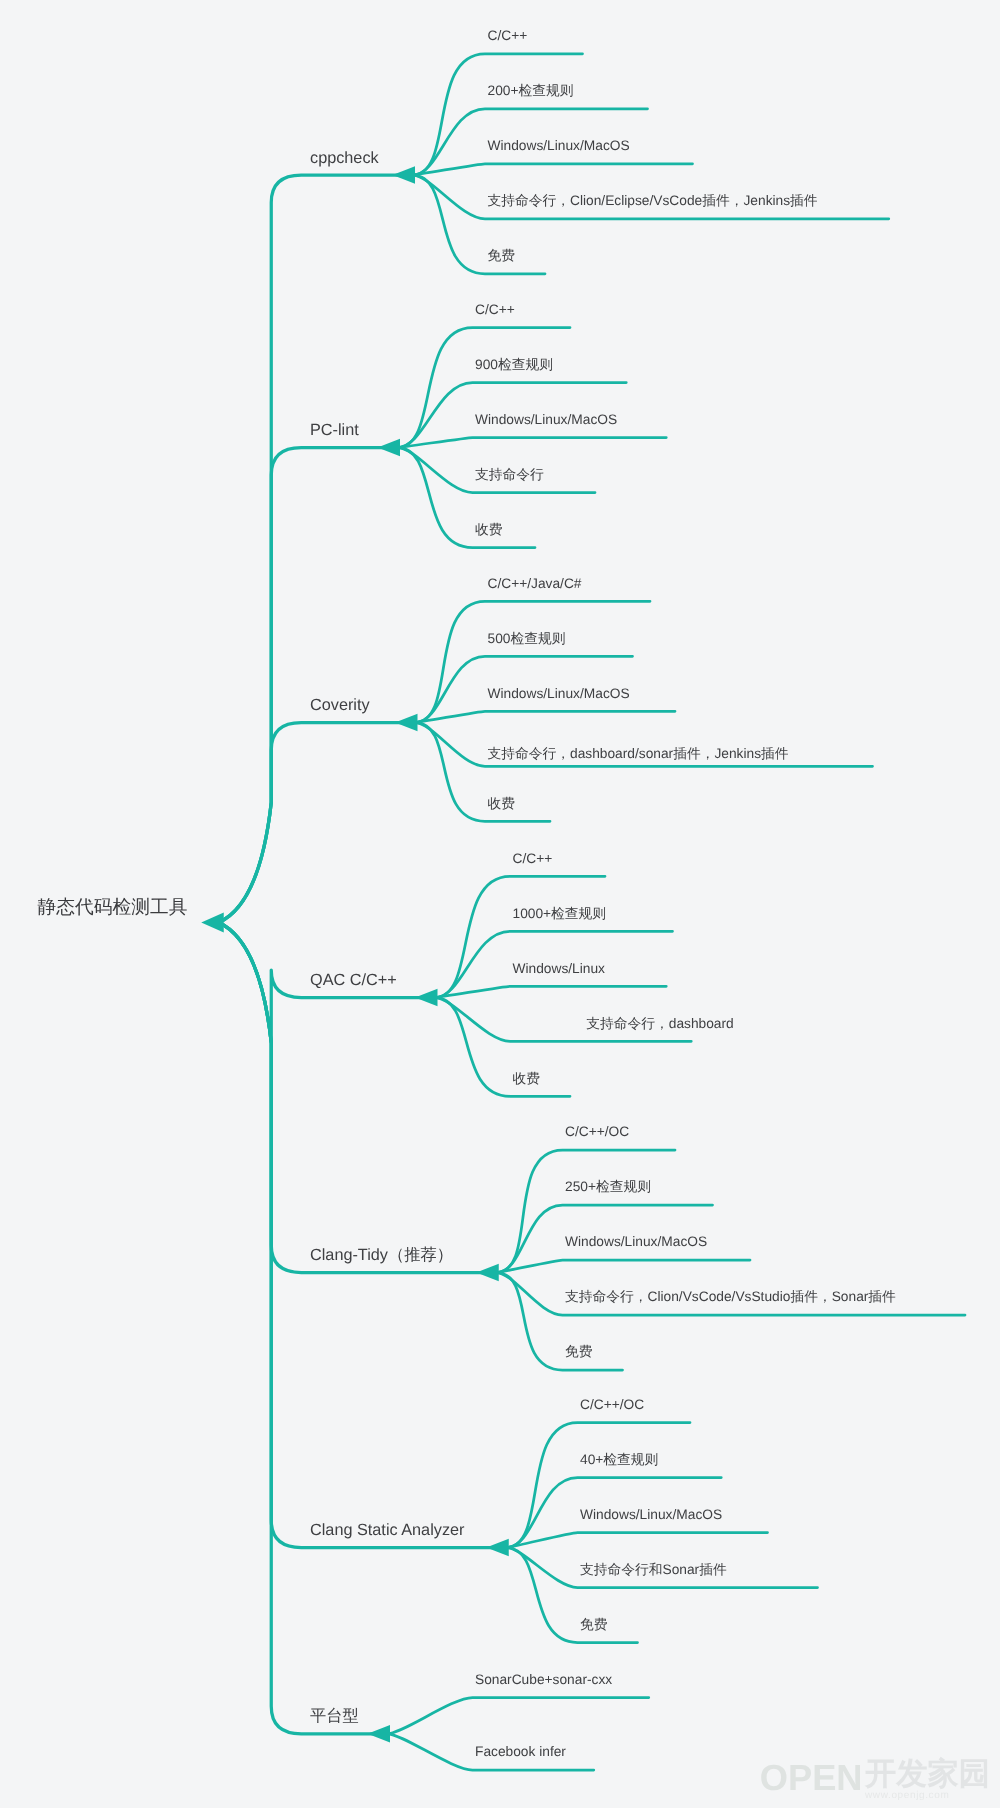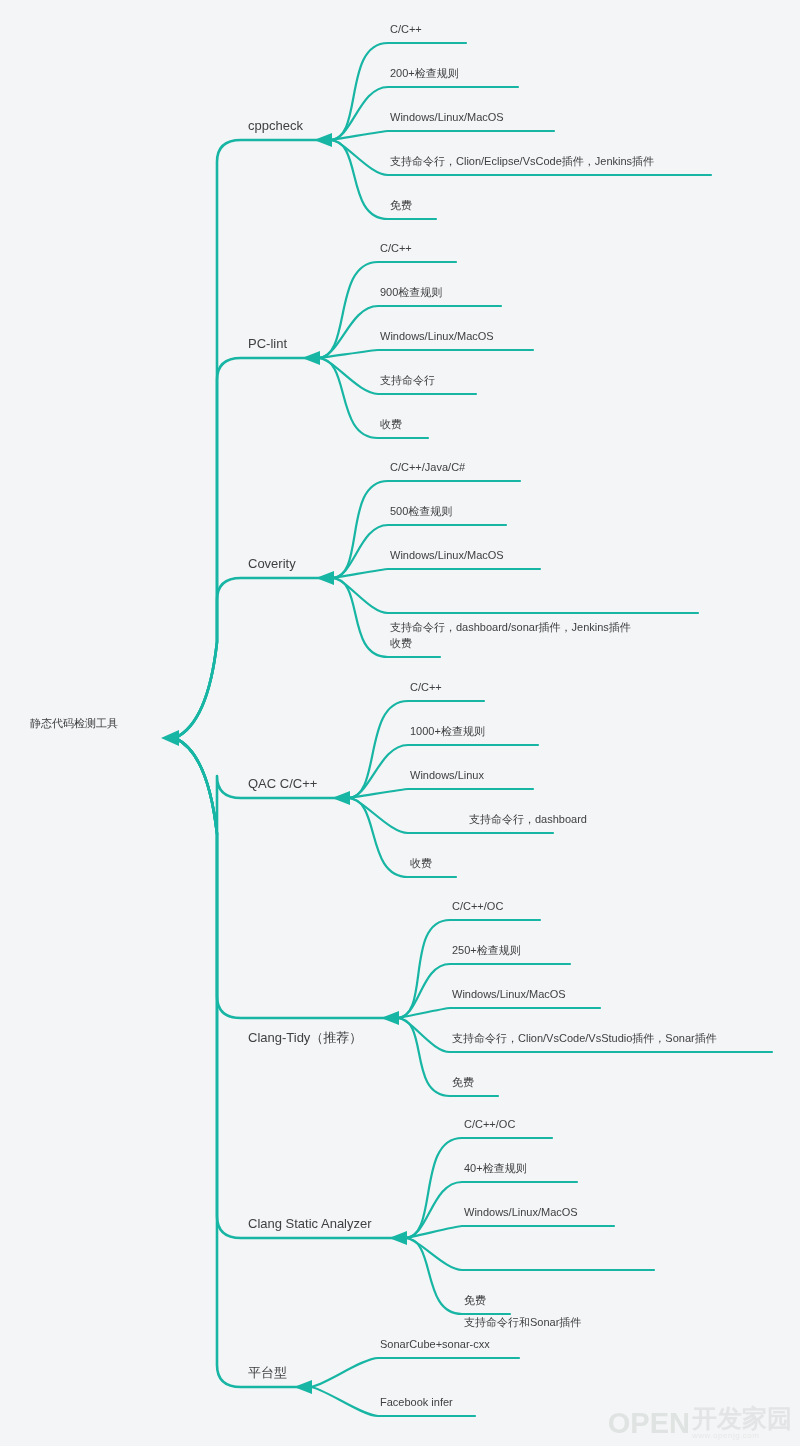--- a/index.html
+++ b/index.html
@@ -24,21 +24,21 @@
     pointer-events: none;
   }
   .node-label {
     position: absolute;
     white-space: nowrap;
     color: #3f4043;
     font-family: "Liberation Sans", "DejaVu Sans", sans-serif;
     line-height: 1;
   }
   .root-label {
-    font-size: 11px;
+    font-size: 15px;
     color: #3a3b3e;
   }
   .branch-label {
     font-size: 13px;
     color: #3f4043;
   }
   .leaf-label {
     font-size: 11px;
     color: #3f4043;
   }
@@ -145,39 +145,39 @@
       <div class="node-label branch-label" style="left: 248px; top: 337px;">PC-lint</div>
       <div class="node-label leaf-label" style="left: 380px; top: 243px;">C/C++</div>
       <div class="node-label leaf-label" style="left: 380px; top: 287px;">900检查规则</div>
       <div class="node-label leaf-label" style="left: 380px; top: 331px;">Windows/Linux/MacOS</div>
       <div class="node-label leaf-label" style="left: 380px; top: 375px; text-align: right;">支持命令行</div>
       <div class="node-label leaf-label" style="left: 380px; top: 419px;">收费</div>
       <div class="node-label branch-label" style="left: 248px; top: 557px;">Coverity</div>
       <div class="node-label leaf-label" style="left: 390px; top: 462px;">C/C++/Java/C#</div>
       <div class="node-label leaf-label" style="left: 390px; top: 506px;">500检查规则</div>
       <div class="node-label leaf-label" style="left: 390px; top: 550px;">Windows/Linux/MacOS</div>
-      <div class="node-label leaf-label" style="left: 390px; top: 622px;">支持命令行，dashboard/sonar插件，Jenkins插件</div>
+      <div class="node-label leaf-label" style="left: 390px; top: 598px;">支持命令行，dashboard/sonar插件，Jenkins插件</div>
       <div class="node-label leaf-label" style="left: 390px; top: 638px;">收费</div>
       <div class="node-label branch-label" style="left: 248px; top: 777px;">QAC C/C++</div>
       <div class="node-label leaf-label" style="left: 410px; top: 682px;">C/C++</div>
       <div class="node-label leaf-label" style="left: 410px; top: 726px;">1000+检查规则</div>
       <div class="node-label leaf-label" style="left: 410px; top: 770px;">Windows/Linux</div>
       <div class="node-label leaf-label" style="left: 422px; top: 814px; margin-left: 47px;">支持命令行，dashboard</div>
       <div class="node-label leaf-label" style="left: 410px; top: 858px;">收费</div>
-      <div class="node-label branch-label" style="left: 248px; top: 997px; margin-top: 34px;">Clang-Tidy（推荐）</div>
+      <div class="node-label branch-label" style="left: 248px; top: 997px;">Clang-Tidy（推荐）</div>
       <div class="node-label leaf-label" style="left: 452px; top: 901px;">C/C++/OC</div>
       <div class="node-label leaf-label" style="left: 452px; top: 945px;">250+检查规则</div>
       <div class="node-label leaf-label" style="left: 452px; top: 989px;">Windows/Linux/MacOS</div>
       <div class="node-label leaf-label" style="left: 452px; top: 1033px;">支持命令行，Clion/VsCode/VsStudio插件，Sonar插件</div>
       <div class="node-label leaf-label" style="left: 452px; top: 1077px;">免费</div>
       <div class="node-label branch-label" style="left: 248px; top: 1217px;">Clang Static Analyzer</div>
       <div class="node-label leaf-label" style="left: 464px; top: 1119px;">C/C++/OC</div>
       <div class="node-label leaf-label" style="left: 464px; top: 1163px;">40+检查规则</div>
       <div class="node-label leaf-label" style="left: 464px; top: 1207px;">Windows/Linux/MacOS</div>
-      <div class="node-label leaf-label" style="left: 464px; top: 1317px;">支持命令行和Sonar插件</div>
+      <div class="node-label leaf-label" style="left: 464px; top: 1251px;">支持命令行和Sonar插件</div>
       <div class="node-label leaf-label" style="left: 464px; top: 1295px;">免费</div>
       <div class="node-label branch-label" style="left: 248px; top: 1366px;">平台型</div>
       <div class="node-label leaf-label" style="left: 380px; top: 1339px;">SonarCube+sonar-cxx</div>
       <div class="node-label leaf-label" style="left: 380px; top: 1397px;">Facebook infer</div>
     </div>
 
   <div class="watermark">
     <span class="wm-open">OPEN</span>
     <span class="wm-cn">
       <span class="wm-cn-main">开发家园</span>

